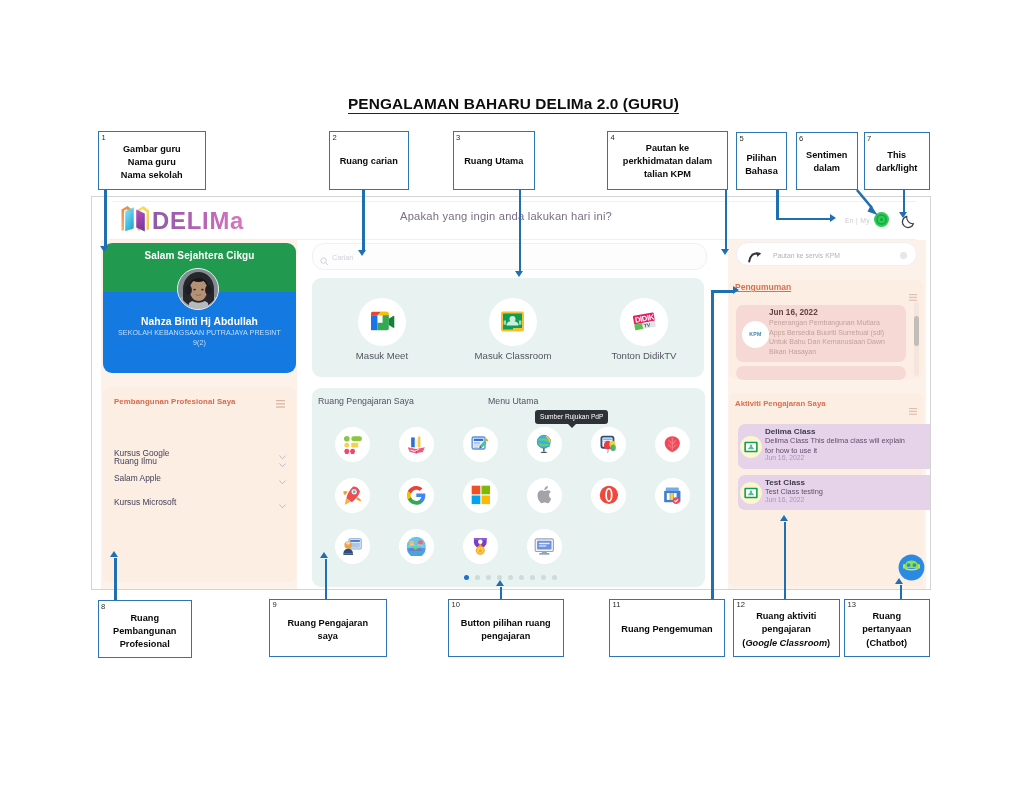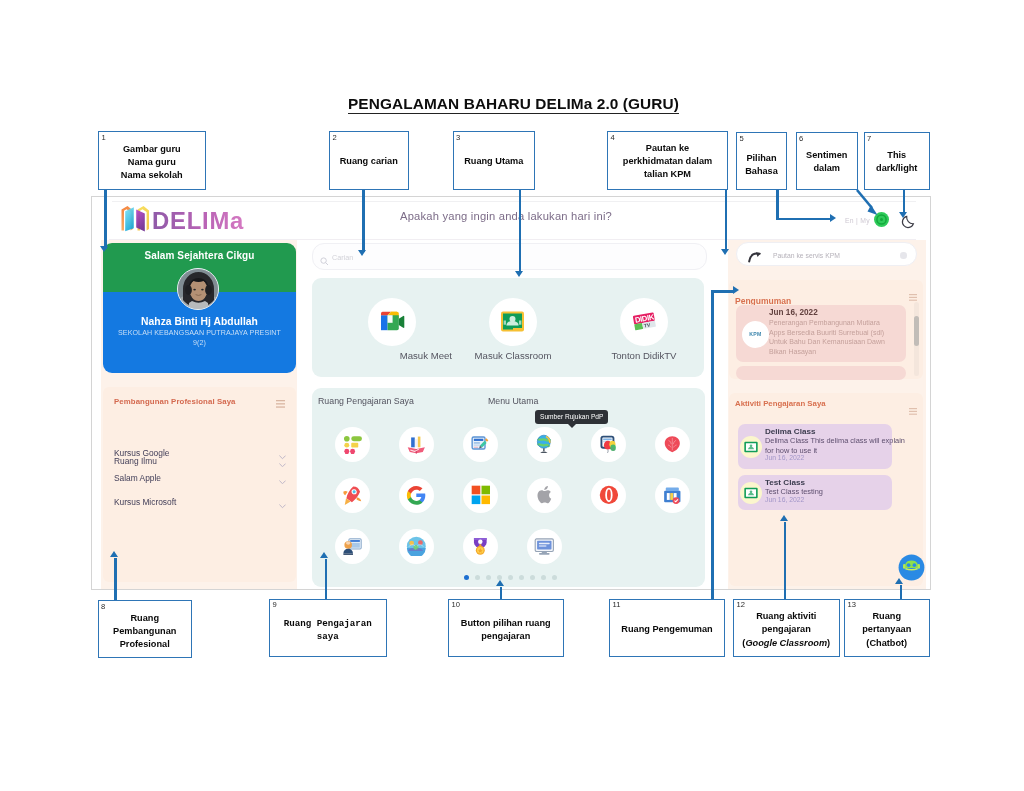--- a/index.html
+++ b/index.html
@@ -81,34 +81,34 @@
   .dot.on{background:#1d6fd0;}
 
   
   #rightcol{position:absolute;left:636px;top:43px;width:198px;height:349px;background:#fdf2ea;}
   #kpmbar{position:absolute;left:8px;top:2px;width:181px;height:24px;border:1px solid #efeff3;border-radius:12px;background:#fff;box-sizing:border-box;}
   #kpmicon{position:absolute;left:11px;top:6px;width:15px;height:12px;}
   #kpmph{position:absolute;left:36px;top:8.5px;font-size:6.8px;color:#b6b2ba;}
   #kpmdot{position:absolute;left:163px;top:9px;width:6.5px;height:6.5px;border-radius:50%;background:#e6e6eb;}
 
   #annpanel{position:absolute;left:1px;top:40px;width:194px;height:99px;background:#fdeee3;border-radius:6px;}
-  #anntitle{position:absolute;left:6px;top:16px;font-size:8.5px;font-weight:bold;color:#d8704f;}
+  #anntitle{position:absolute;left:6px;top:2px;font-size:8.5px;font-weight:bold;color:#d8704f;text-decoration:underline;}
   #annmenu{position:absolute;left:180px;top:7px;width:8px;height:7px;}
   .anncard{position:absolute;background:#f6d9d4;border-radius:7px;}
   .annbadge{position:absolute;left:6px;top:16px;width:27px;height:27px;border-radius:50%;background:#fff;
             text-align:center;line-height:27px;font-size:5.2px;font-weight:bold;color:#3c86ad;letter-spacing:.3px;}
   .anndate{position:absolute;left:33px;top:3px;font-size:8.2px;font-weight:bold;color:#63413f;}
   .anntext{position:absolute;left:33px;top:13px;width:124px;font-size:7px;color:#c4a09b;line-height:9.5px;}
   #annscroll{position:absolute;left:185px;top:22px;width:5px;height:74px;background:#f4e6dc;border-radius:3px;}
   #annthumb{position:absolute;left:0;top:14px;width:5px;height:30px;background:#c2bdb8;border-radius:3px;}
 
   #actpanel{position:absolute;left:1px;top:153px;width:194px;height:193px;background:#fdeee3;border-radius:6px;}
   #acttitle{position:absolute;left:6px;top:6px;font-size:7.8px;font-weight:bold;color:#d8704f;}
   #actmenu{position:absolute;left:180px;top:8px;width:8px;height:7px;}
-  .actcard{position:absolute;left:9px;width:154px;background:#e6d2e9;border-radius:7px;}
+  .actcard{position:absolute;left:9px;width:182px;background:#e6d2e9;border-radius:7px;padding-left:29px;}
   .acticon{position:absolute;left:2px;width:22px;height:22px;border-radius:50%;background:#fbf6cd;}
   .acttitle{position:absolute;left:27px;top:3px;font-size:8.1px;font-weight:bold;color:#3b3b4e;}
   .actdesc{position:absolute;left:27px;top:12px;width:146px;font-size:7.4px;color:#5d4e6e;line-height:9.6px;}
   .actdate{position:absolute;left:27px;font-size:6.8px;color:#a296c8;}
 
   #chatbot{position:absolute;left:806px;top:357px;width:27px;height:27px;border-radius:50%;}
   #chatbot svg{filter:blur(0.45px);}
 </style>
 </head>
 <body>
@@ -224,21 +224,21 @@
         <div id="searchbar">
           <div id="searchicon">
             <svg width="9" height="9" viewBox="0 0 11 11">
               <circle cx="4.4" cy="4.4" r="3.3" fill="none" stroke="#cfcfd8" stroke-width="1.2"></circle>
               <line x1="6.8" y1="6.8" x2="9.8" y2="9.8" stroke="#cfcfd8" stroke-width="1.2"></line>
             </svg>
           </div>
           <div id="searchph">Carian</div>
         </div>
         <div id="quickrow">
-            <div class="qitem" style="left: 20px; text-align: right;">
+            <div class="qitem" style="left: 10px;">
               <div class="qcircle">
                 <div style="position:absolute;left:10.5px;top:10.5px;"><svg width="26" height="25" viewBox="0 0 26 25">
                     <path d="M2,6.2 l6.6,0 l0,15 l-6.6,0 z" fill="#1a73e8"></path>
                     <path d="M2,6.2 l6.6,0 l3.4,-3.4 l-8.4,0 a1.6,1.6 0 0 0 -1.6,1.6 z" fill="#ea4335"></path>
                     <path d="M8.6,6.2 l9.4,0 l0,-3.4 l-6,0 z" fill="#fbbc04"></path>
                     <path d="M12,2.8 l6,0 a1.8,1.8 0 0 1 1.8,1.8 l0,5.2 l-7.8,-3.6 z" fill="#fbbc04"></path>
                     <path d="M8.6,6.2 l11.2,0 l0,13.2 a1.8,1.8 0 0 1 -1.8,1.8 l-9.4,0 z" fill="#34a853"></path>
                     <path d="M19.8,9.8 l4.4,-2.8 a0.7,0.7 0 0 1 1.1,0.6 l0,10.6 a0.7,0.7 0 0 1 -1.1,0.6 l-4.4,-2.8 z" fill="#188038"></path>
                     <path d="M8.6,6.2 l5,0 l0,7.6 l-5,0 z" fill="#fafcf8"></path>
                   </svg></div>
@@ -579,21 +579,21 @@
       <div class="callout" style="left: 97.5px; top: 600px; width: 94.5px; height: 58px;">
         <div class="num">8</div>
         <div class="ctext" style="top: 10.5px;">
           <div>Ruang</div>
           <div>Pembangunan</div>
           <div>Profesional</div>
         </div>
       </div>
       <div class="callout" style="left: 269px; top: 598.5px; width: 117.5px; height: 58px;">
         <div class="num">9</div>
-        <div class="ctext" style="top: 17px; font-family: Liberation Mono, monospace;">
+        <div class="ctext" style="top: 17px;">
           <div>Ruang Pengajaran</div>
           <div>saya</div>
         </div>
       </div>
       <div class="callout" style="left: 448px; top: 598.5px; width: 115.5px; height: 58px;">
         <div class="num">10</div>
         <div class="ctext" style="top: 17px;">
           <div>Button pilihan ruang</div>
           <div>pengajaran</div>
         </div>

